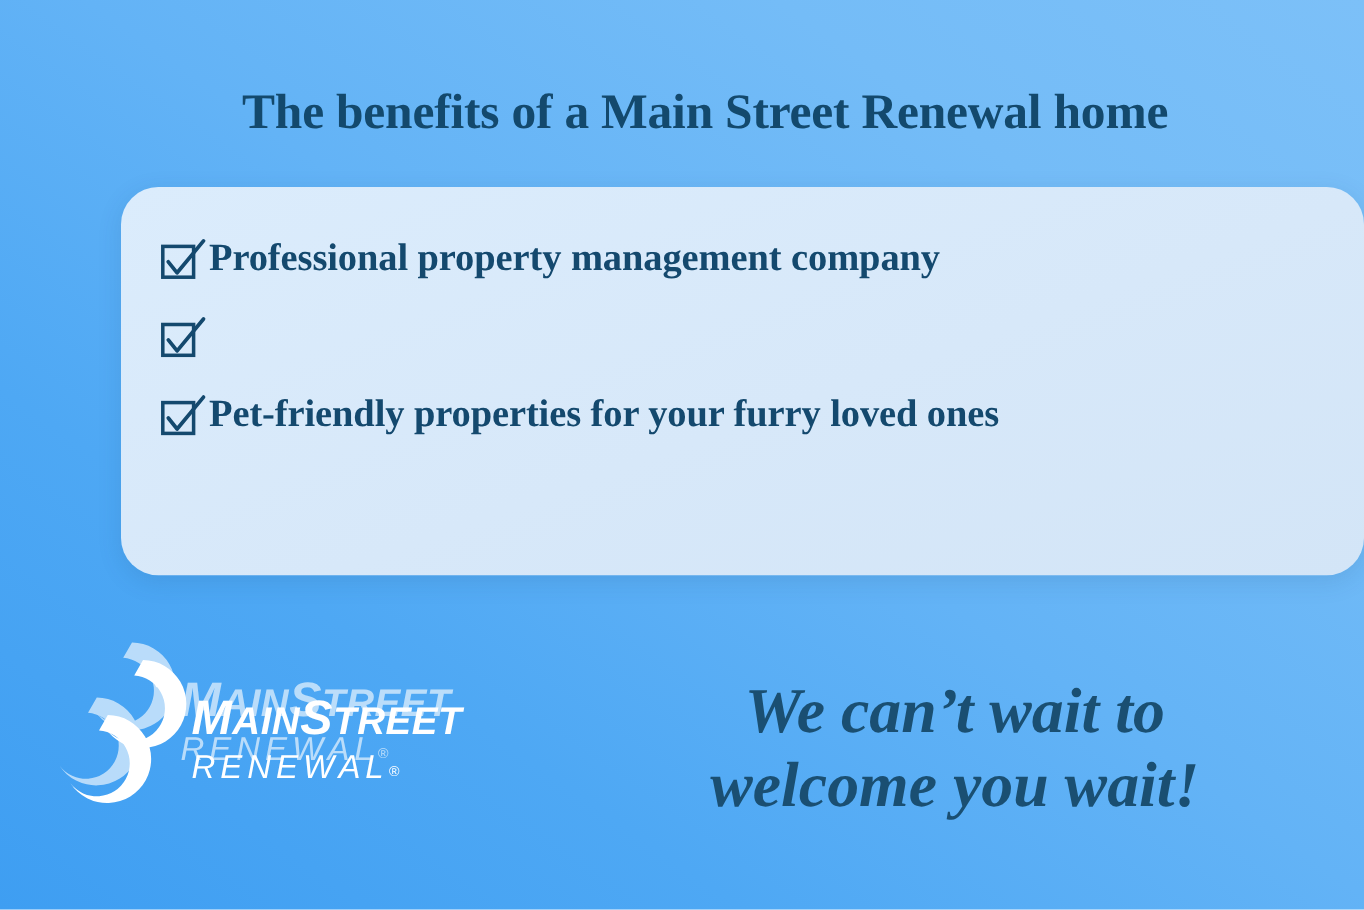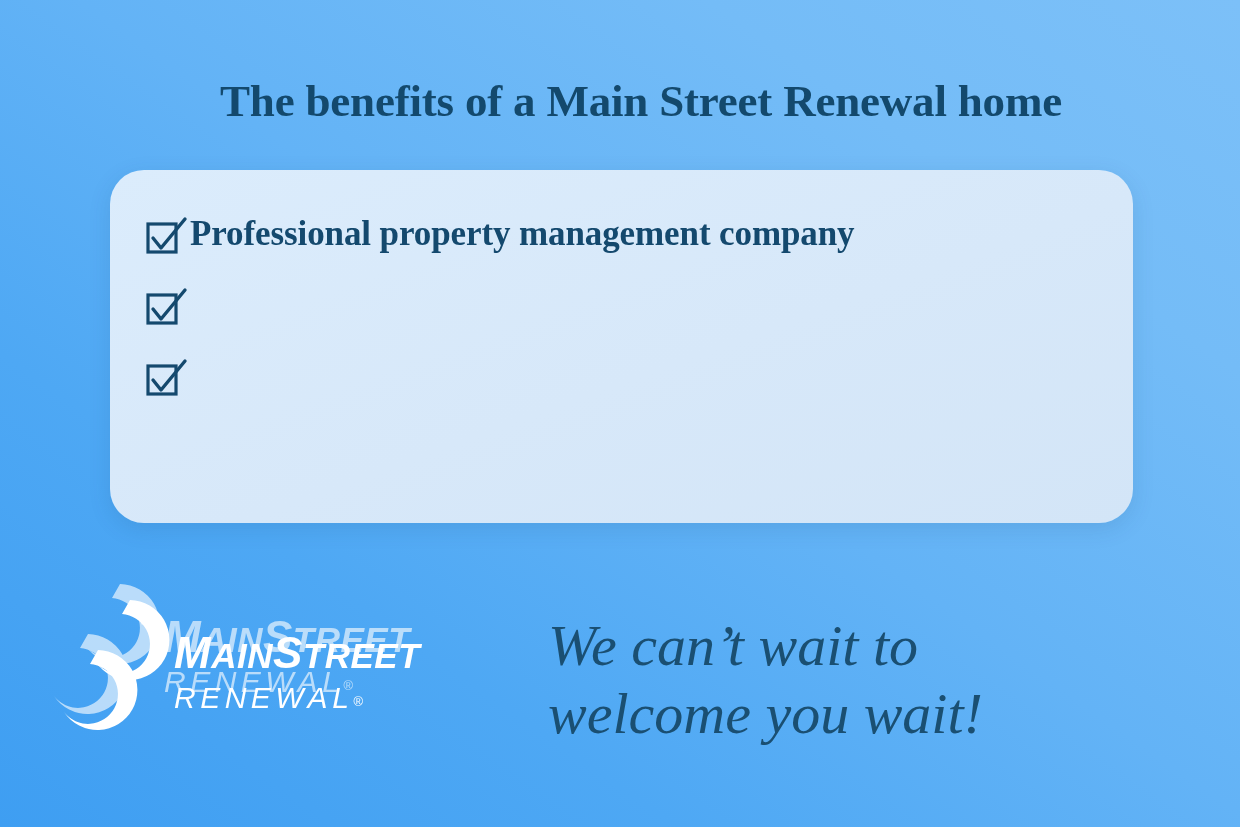--- a/index.html
+++ b/index.html
@@ -39,21 +39,21 @@
     letter-spacing: -0.2px;
     white-space: nowrap;
     padding-left: 42px;
   }
 
   
   .benefits-card {
     position: absolute;
     left: 110px;
     top: 170px;
-    width: 1023px;
+    width: 1130px;
     height: 353px;
     border-radius: 34px;
     background: linear-gradient(160deg, #dbecfc 0%, #d7e8f9 55%, #d3e5f7 100%);
     box-shadow: 0 6px 22px rgba(20, 70, 115, 0.13);
   }
 
   .benefits-list {
     position: absolute;
     left: 34px;
     top: 42px;
@@ -158,23 +158,24 @@
     vertical-align: 2px;
     letter-spacing: 0;
   }
 
   
   .tagline {
     position: absolute;
     left: 548px;
     top: 612px;
     width: 640px;
+    text-align: center;
     color: #1a4f72;
     font-family: "Liberation Serif", "DejaVu Serif", serif;
-    font-weight: normal;
+    font-weight: bold;
     font-style: italic;
     font-size: 58px;
     line-height: 68px;
     letter-spacing: 0px;
   }
   .tagline .tline { display: block; white-space: nowrap; }
 </style>
 </head>
 <body>
 
@@ -205,20 +206,21 @@
         </span>
       </div>
 
       <div class="benefit-row">
         <span class="check-icon">
           <svg viewBox="0 0 46 44" xmlns="http://www.w3.org/2000/svg">
             <rect x="4" y="9" width="28" height="28" fill="none" stroke="#14496e" stroke-width="3.2"></rect>
             <path d="M9 23 L17 33 L41 4" fill="none" stroke="#14496e" stroke-width="3.4" stroke-linecap="round" stroke-linejoin="round"></path>
           </svg>
         </span>
+        <span class="benefit-text">Pet-friendly properties for your furry loved ones</span>
       </div>
 
     </div>
   </div>
 
   <div class="logo-lockup">
 
     <div class="logo-copy ghost">
       <span class="logo-mark">
         <svg viewBox="0 0 130 136" xmlns="http://www.w3.org/2000/svg">

